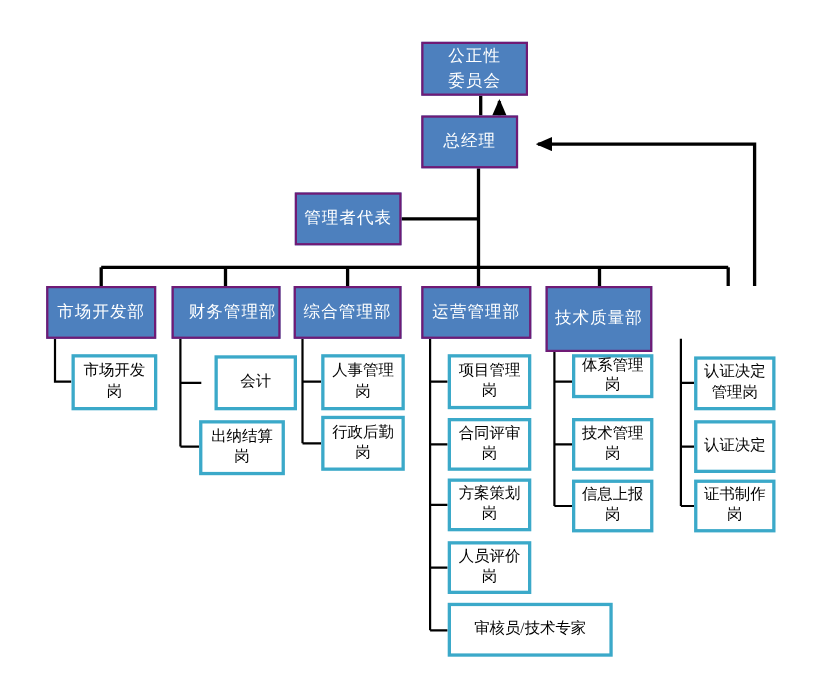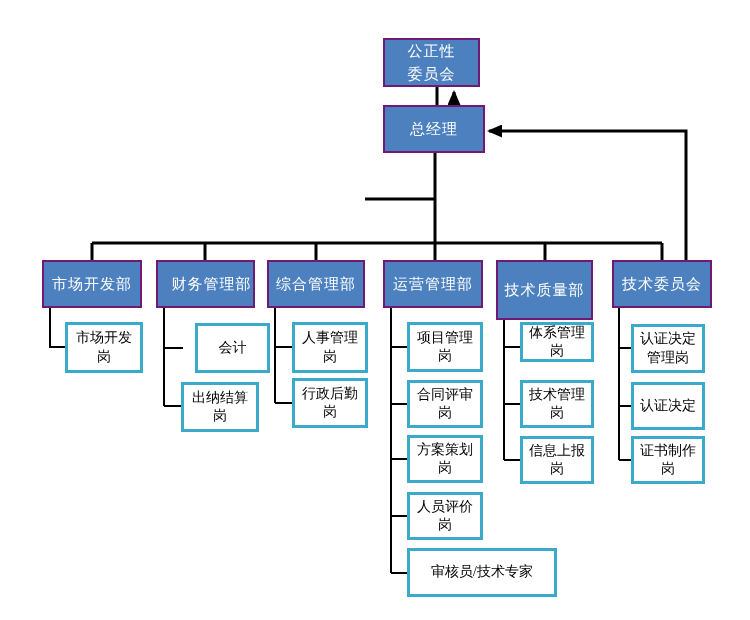--- a/index.html
+++ b/index.html
@@ -75,28 +75,28 @@
 
     <path d="M391,308 L391,573 M391,347 L407,347 M391,404 L407,404 M391,459 L407,459 M391,516 L407,516 M391,573 L407,573" stroke="#000" stroke-width="2" fill="none"></path>
 
     <path d="M504,308 L504,460 M504,347 L520,347 M504,404 L520,404 M504,460 L520,460" stroke="#000" stroke-width="2" fill="none"></path>
 
     <path d="M619,308 L619,460 M619,348 L631,348 M619,406 L631,406 M619,460 L631,460" stroke="#000" stroke-width="2" fill="none"></path>
   </svg>
 
   <div class="node blue" style="left:383px; top:38px;  width:97px;  height:49px;">公正性
 委员会</div>
-  <div class="node blue" style="left:383px; top:105px; width:102px; height:48px;text-align:right;">总经理</div>
+  <div class="node blue" style="left:383px; top:105px; width:88px; height:48px;text-align:right;">总经理</div>
+  <div class="node blue" style="left:268px; top:175px; width:97px;  height:48px;">管理者代表</div>
 
   <div class="node blue" style="left:42px;  top:260px; width:100px; height:48px;">市场开发部</div>
   <div class="node blue" style="left:156px; top:260px; width:99px;  height:48px;padding-left:12px;">财务管理部</div>
   <div class="node blue" style="left:267px; top:260px; width:98px;  height:48px;">综合管理部</div>
   <div class="node blue" style="left:383px; top:260px; width:100px; height:48px;">运营管理部</div>
   <div class="node blue" style="left:496px; top:260px; width:97px;  height:60px;">技术质量部</div>
-  <div class="node blue" style="left:612px; top:260px; width:100px; height:48px;">技术委员会</div>
 
   <div class="node teal" style="left:65px;  top:322px; width:78px; height:51px;">市场开发
 岗</div>
 
   <div class="node teal" style="left:183px; top:323px; width:75px; height:50px;margin-left:12px;">会计</div>
   <div class="node teal" style="left:181px; top:382px; width:78px; height:50px;">出纳结算
 岗</div>
 
   <div class="node teal" style="left:292px; top:322px; width:76px; height:51px;">人事管理
 岗</div>

